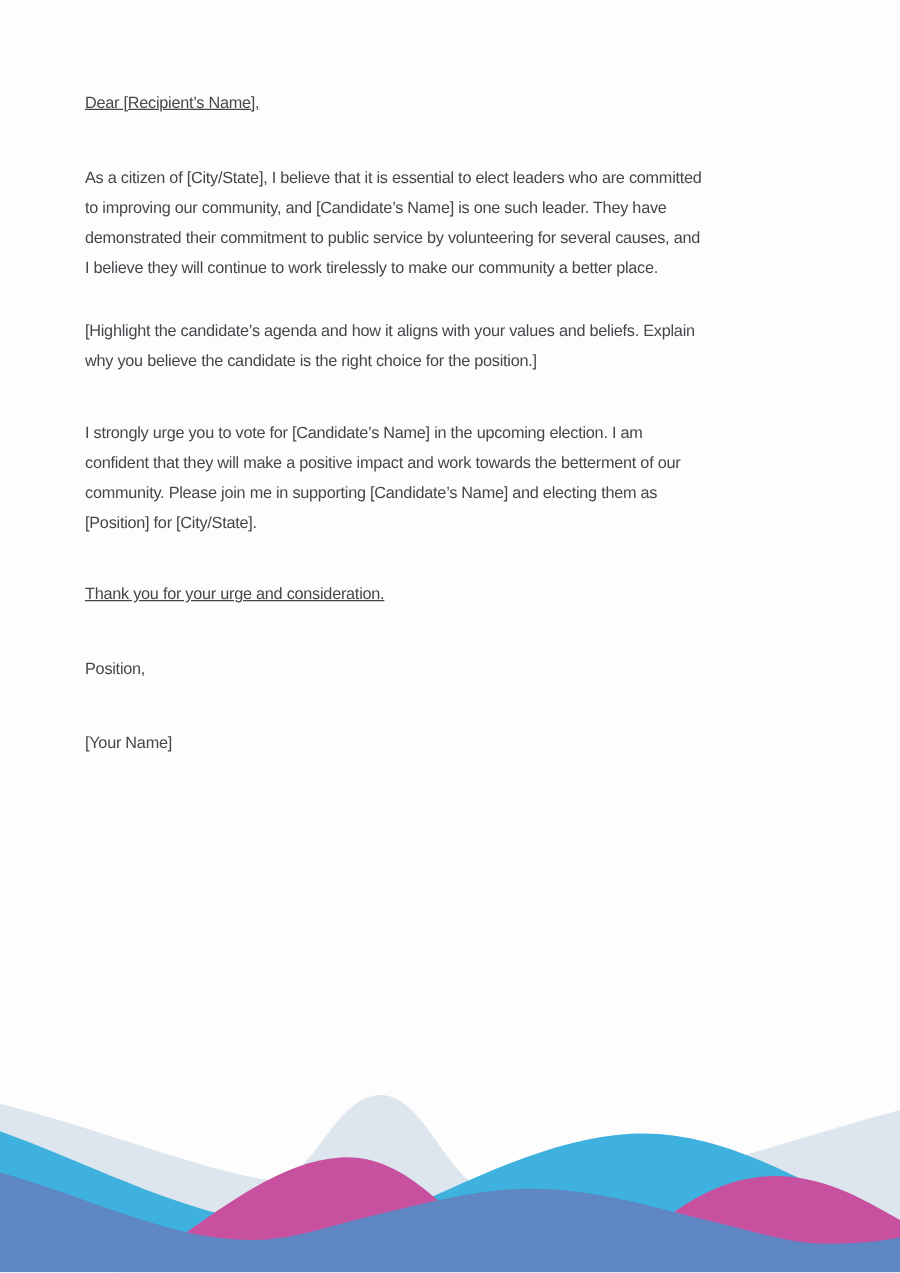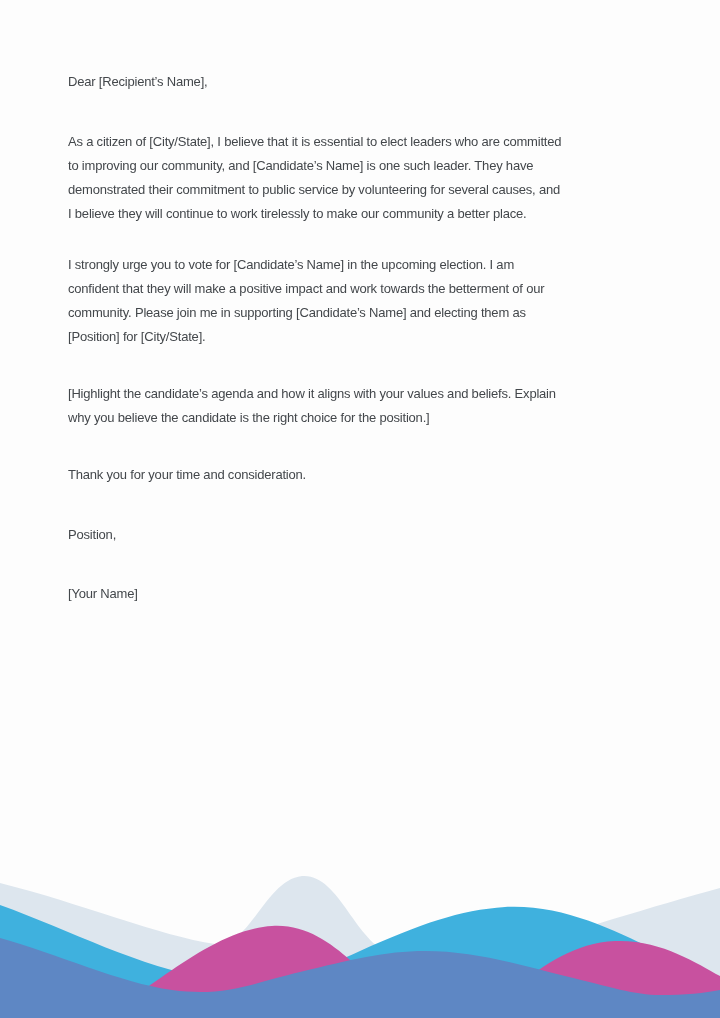--- a/index.html
+++ b/index.html
@@ -22,21 +22,21 @@
     width: 610px;
     font-size: 13px;
     line-height: 24px;
     letter-spacing: -0.2px;
     color: #43474b;
   }
   .letter p {
     margin: 0;
     white-space: pre-line;
   }
-  .gap-a { margin-bottom: 36px !important; }
+  .gap-a { margin-bottom: 36px !important; text-decoration: underline; }
   .gap-b { margin-bottom: 35px !important; }
   .gap-c { margin-bottom: 31px !important; }
   .gap-d { margin-bottom: 27px !important; }
   .gap-e { margin-bottom: 33px !important; }
   .waves {
     position: absolute;
     left: 0;
     bottom: 0;
     width: 720px;
     height: 170px;
@@ -47,27 +47,27 @@
 <body>
 
 <div class="page">
 
   <div class="letter">
     <p class="gap-a">Dear [Recipient’s Name],</p>
     <p class="gap-d">As a citizen of [City/State], I believe that it is essential to elect leaders who are committed
 to improving our community, and [Candidate’s Name] is one such leader. They have
 demonstrated their commitment to public service by volunteering for several causes, and
 I believe they will continue to work tirelessly to make our community a better place.</p>
+    <p class="gap-e">[Highlight the candidate’s agenda and how it aligns with your values and beliefs. Explain
+why you believe the candidate is the right choice for the position.]</p>
     <p class="gap-e">I strongly urge you to vote for [Candidate’s Name] in the upcoming election. I am
 confident that they will make a positive impact and work towards the betterment of our
 community. Please join me in supporting [Candidate’s Name] and electing them as
 [Position] for [City/State].</p>
-    <p class="gap-e">[Highlight the candidate’s agenda and how it aligns with your values and beliefs. Explain
-why you believe the candidate is the right choice for the position.]</p>
-    <p class="gap-a">Thank you for your time and consideration.</p>
+    <p class="gap-a">Thank you for your urge and consideration.</p>
     <p class="gap-b">Position,</p>
     <p>[Your Name]</p>
   </div>
 
   <svg class="waves" viewBox="0 0 720 170" preserveAspectRatio="none" aria-hidden="true">
 
     <path d="M0,35 C80,55 160,88 215,96 C250,100 265,32 302,28 C339,25 355,95 392,106 C432,117 452,112 482,106 C552,92 645,60 720,40 L720,170 L0,170 Z" fill="#dde6ee"></path>
 
     <path d="M0,57 C70,82 140,120 210,130 C280,140 300,130 360,103 C420,76 460,62 505,59 C560,56 610,80 655,102 C685,117 705,127 720,133 L720,170 L0,170 Z" fill="#3fb1de"></path>
 

